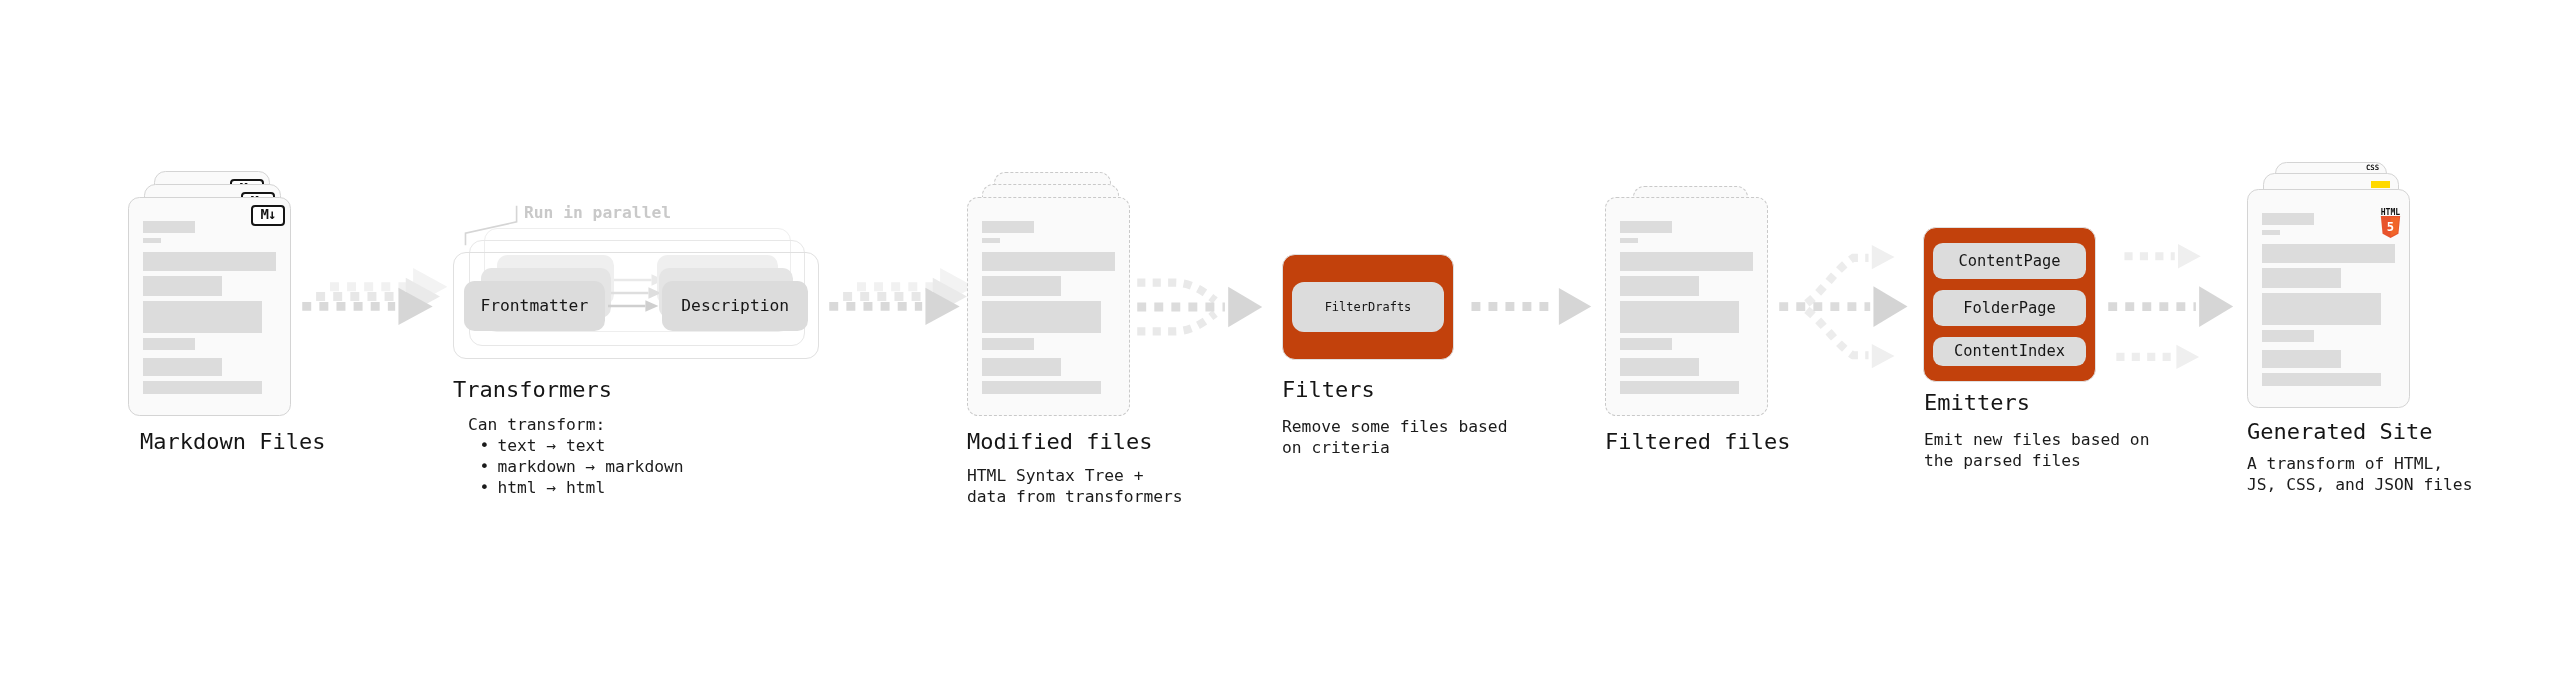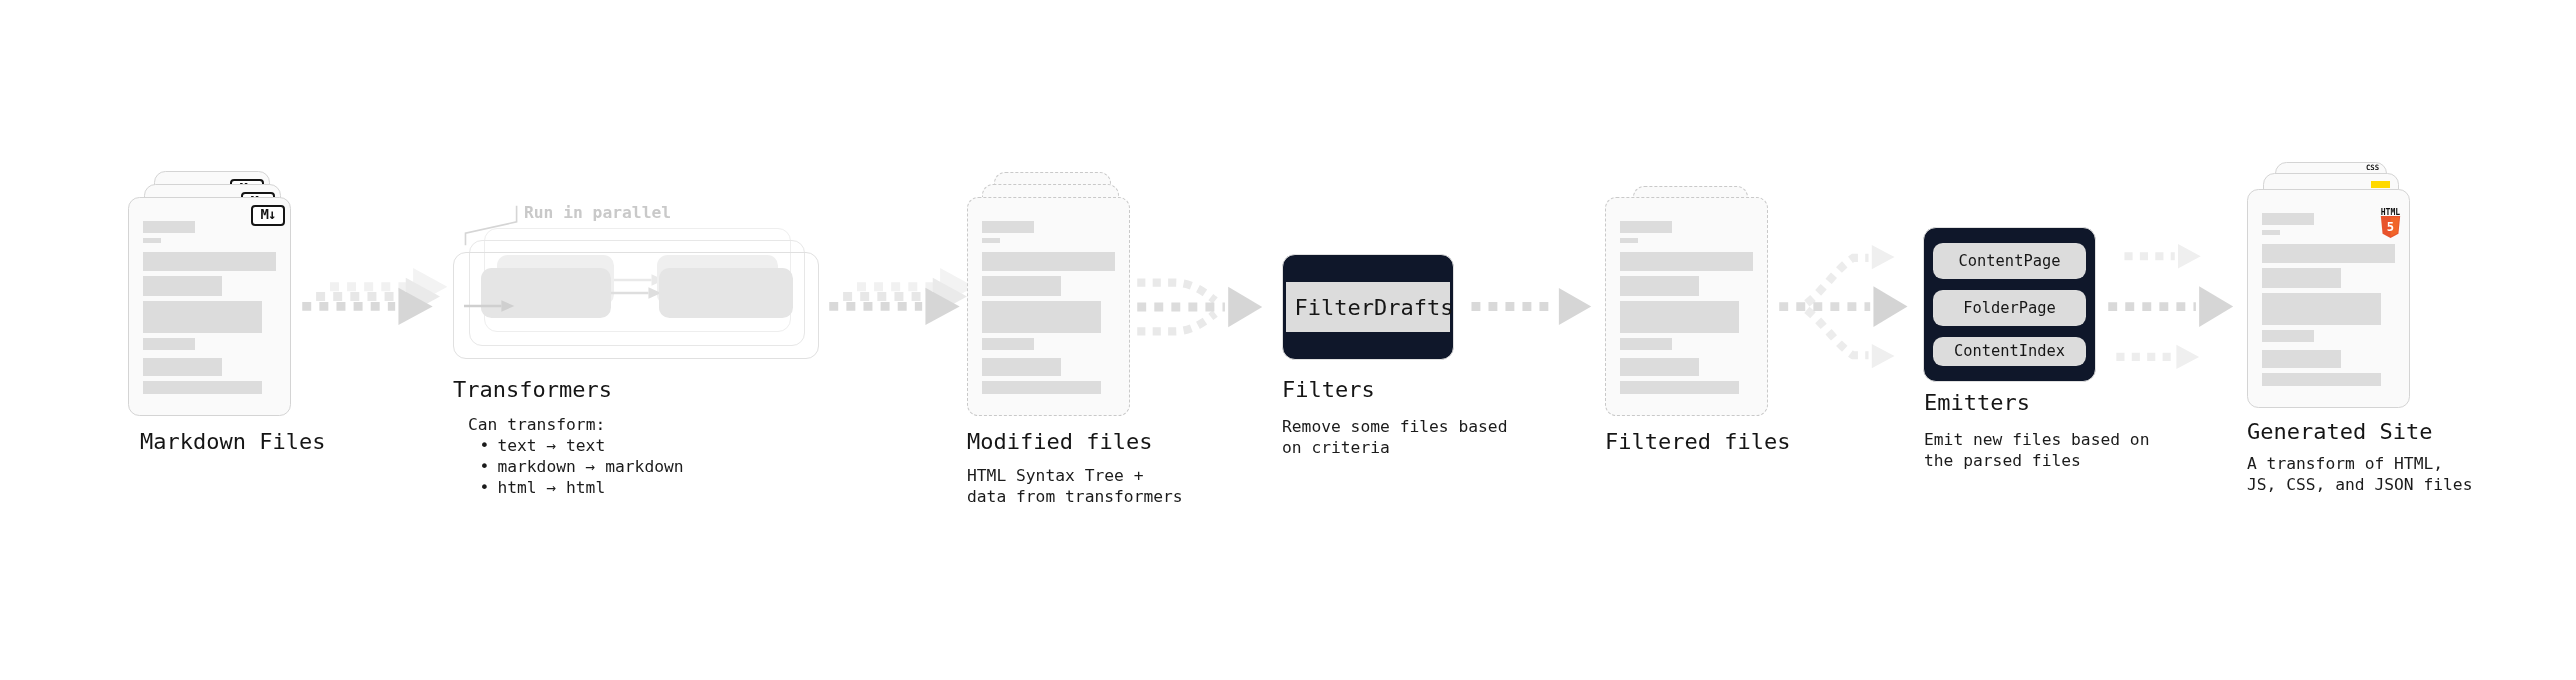--- a/index.html
+++ b/index.html
@@ -38,21 +38,21 @@
   .t-layer{position:absolute;border:1.6px solid;border-radius:13px;box-sizing:border-box;
     display:flex;align-items:center;justify-content:space-between;background:transparent;}
   .t-pill{border-radius:10.6px;display:flex;align-items:center;justify-content:center;
     font-size:16.3px;color:#161616;box-sizing:border-box;}
   .l1{border-color:#e0e0e0;}
   .l2{border-color:#e7e7e7;}
   .l3{border-color:#eeeeee;}
   .l1 .t-pill{background:#dcdcdc;}
   .l2 .t-pill{background:#e5e5e5;}
   .l3 .t-pill{background:#efefef;}
-  .panel{position:absolute;border:1.6px solid #e0e0e0;border-radius:13px;background:#0f172a;box-sizing:border-box;}
+  .panel{position:absolute;border:1.6px solid #e0e0e0;border-radius:13px;background:#c2410c;box-sizing:border-box;}
   .pill{background:#dcdcdc;border-radius:9.8px;display:flex;align-items:center;justify-content:center;color:#161616;}
   
   .h{position:absolute;font-size:22px;font-weight:500;color:#151515;white-space:nowrap;}
   .note{position:absolute;font-size:16.3px;line-height:21px;color:#1b1b1b;white-space:nowrap;}
   .annotation{position:absolute;font-size:16.3px;color:#c9c9c9;white-space:nowrap;}
   .bullet-row{display:flex;padding-left:11.4px;}
   .bullet-char{width:18px;}
   .abs{position:absolute;}
 </style>
 </head>
@@ -109,24 +109,26 @@
     </div>
     <div class="t-layer l2 z2" style="left:469px;top:240px;width:336px;height:106px;padding:0 11.4px;">
       <div class="t-pill" style="width:141px;height:50px;"></div>
       <svg width="52" height="18" viewBox="0 0 58.625 22">
           <line x1="0" y1="11" x2="46" y2="11" stroke="#dedede" stroke-width="3"></line>
           <polygon points="46,4 62,11 46,18" fill="#dedede"></polygon>
         </svg>
       <div class="t-pill" style="width:146px;height:50px;"></div>
     </div>
     <div class="t-layer l1 z3" style="left:453px;top:252px;width:366px;height:107px;padding:0 9.8px;">
+      <div class="t-pill" style="width:141px;height:50px;">Frontmatter</div>
       <svg width="52" height="18" viewBox="0 0 64 22">
           <line x1="0" y1="11" x2="46" y2="11" stroke="#cfcfcf" stroke-width="3"></line>
           <polygon points="46,4 62,11 46,18" fill="#cfcfcf"></polygon>
         </svg>
+      <div class="t-pill" style="width:146px;height:50px;">Description</div>
     </div>
     <svg class="abs z4" style="left:459px;top:199px;" width="73" height="53" viewBox="0 0 90 65">
       <polyline points="71,8 71,28 8,42 8,57" fill="none" stroke="#d5d5d5" stroke-width="2"></polyline>
     </svg>
     <div class="annotation z4" style="left:524px;top:203px;font-weight:bold;">Run in parallel</div>
     <div class="h" style="left:453px;top:377px;">Transformers</div>
     <div class="note" style="left:453px;top:414px;margin-left:15px;">
       <div>Can transform:</div>
       <div class="bullet-row">
         <span class="bullet-char">•</span>
@@ -182,21 +184,21 @@
 
   <svg class="abs" style="left:1134px;top:258px;" width="138" height="98" viewBox="0 0 170 120">
     <path d="M4 30 H50 C70 30 85 40 100 52" fill="none" stroke="#e9e9e9" stroke-width="10" stroke-dasharray="10 9"></path>
     <path d="M4 90 H50 C70 90 85 80 100 68" fill="none" stroke="#e9e9e9" stroke-width="10" stroke-dasharray="10 9"></path>
     <line x1="4" y1="60" x2="112" y2="60" stroke="#dcdcdc" stroke-width="11" stroke-dasharray="11 10"></line>
     <polygon points="116,35 158,60 116,85" fill="#d6d6d6"></polygon>
   </svg>
 
   <div>
     <div class="panel" style="left:1282px;top:254px;width:172px;height:106px;display:flex;align-items:center;justify-content:center;">
-      <div class="pill" style="width:152px;height:50px;border-radius:0;font-size:22px;padding-left:12px;">FilterDrafts</div>
+      <div class="pill" style="width:152px;height:50px;border-radius:12px;font-size:12px;">FilterDrafts</div>
     </div>
     <div class="h" style="left:1282px;top:377px;">Filters</div>
     <div class="note" style="left:1282px;top:416px;">
       <div>Remove some files based</div>
       <div>on criteria</div>
     </div>
   </div>
 
   <svg class="abs" style="left:1468px;top:262px;" width="134" height="89" viewBox="0 0 165 110">
     <line x1="4" y1="55" x2="108" y2="55" stroke="#d9d9d9" stroke-width="11" stroke-dasharray="11 10"></line>

